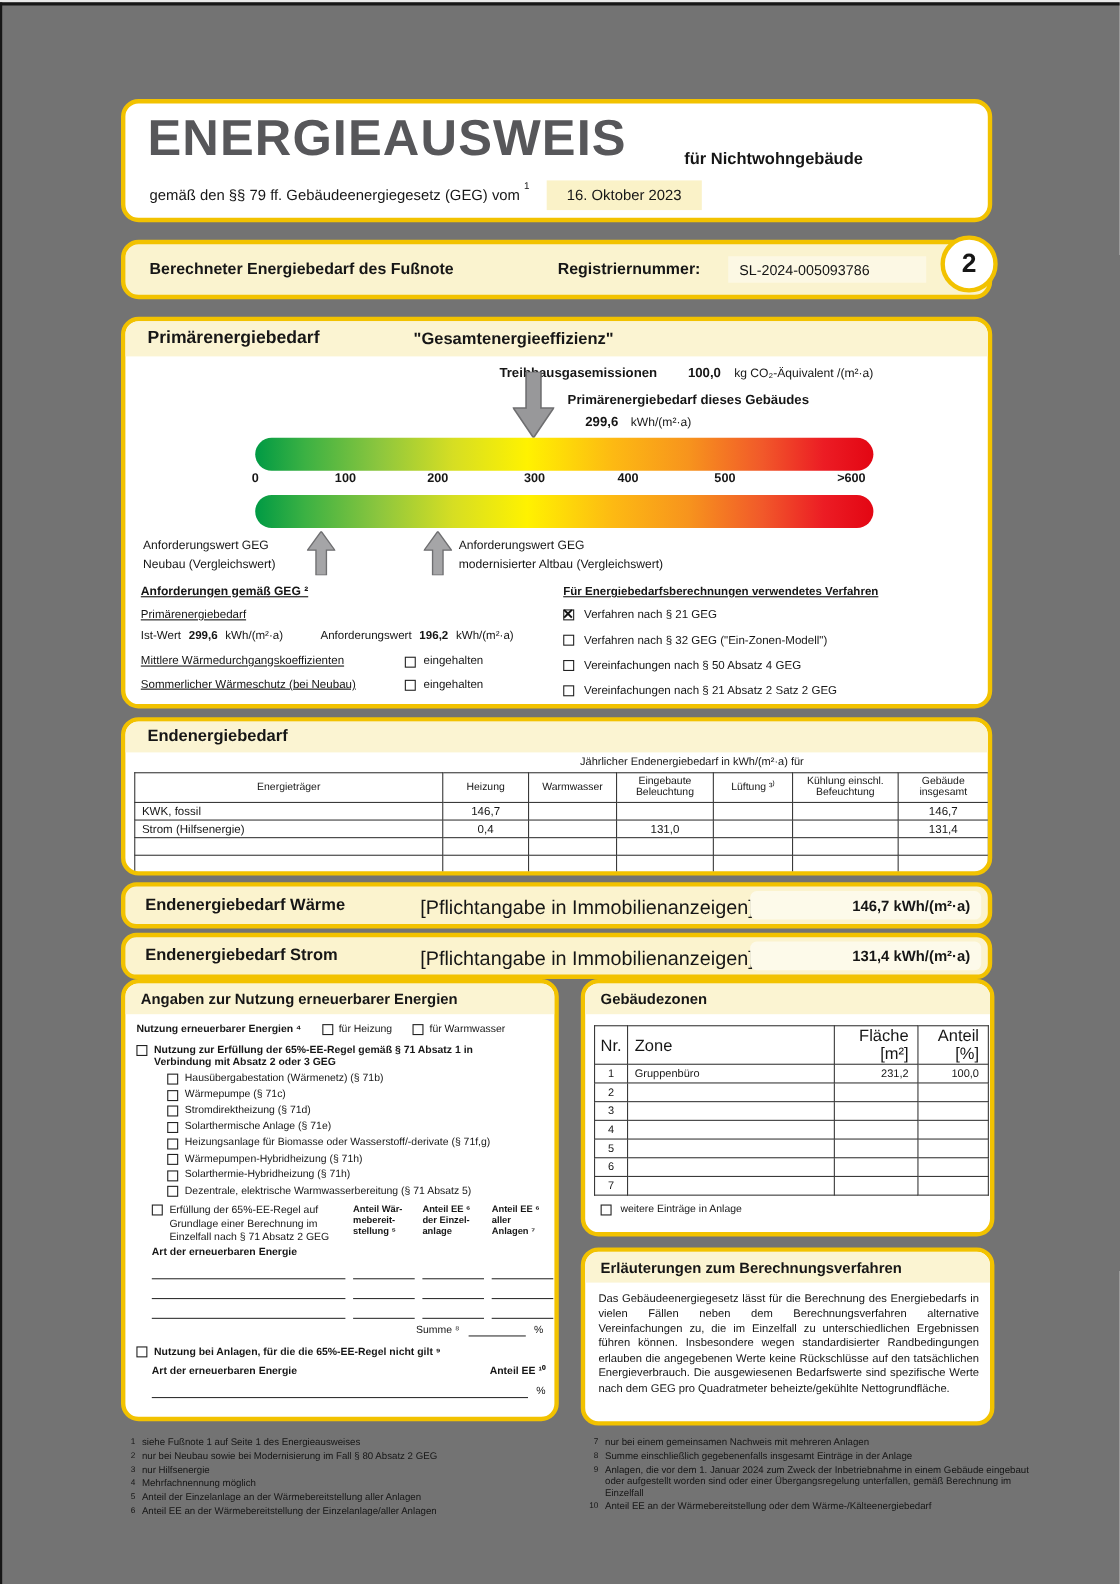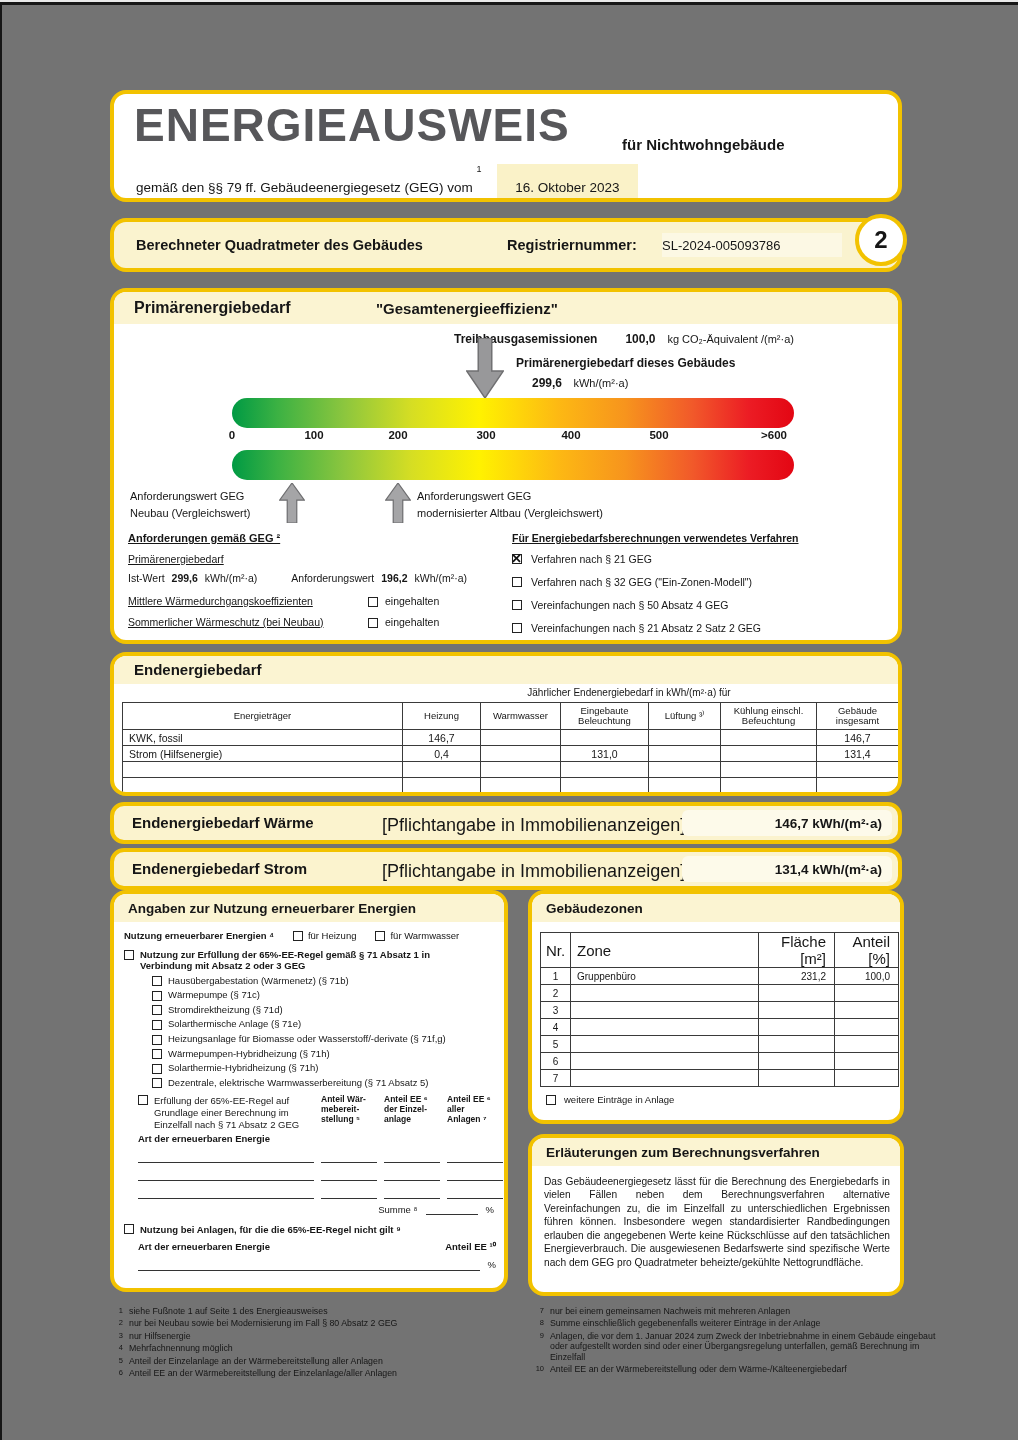--- a/index.html
+++ b/index.html
@@ -12,27 +12,27 @@
   .b{font-weight:bold;}
   .cb{display:inline-block;width:10px;height:10px;border:1.3px solid #222;background:#fff;flex:none;position:relative;box-sizing:border-box;}
   .cb.checked::after{content:"✕";position:absolute;left:-2px;top:-4px;font-size:13px;font-weight:bold;color:#111;}
 
   
   #box-header{left:110px;top:88px;width:792px;height:112px;}
   .ea-title{position:absolute;left:20px;top:4px;font-size:46px;font-weight:bold;color:#57575A;letter-spacing:1px;}
   .ea-sub{position:absolute;left:508px;top:42px;font-size:15px;font-weight:bold;}
   .law-row{position:absolute;left:22px;top:70px;font-size:13.5px;}
   .law-sup{font-size:9px;vertical-align:top;}
-  .law-chip{display:inline-block;background:#FAF2C8;padding:16px 18px;margin-left:12px;}
+  .law-chip{display:inline-block;background:#FAF2C8;padding:6px 18px;margin-left:12px;}
 
   
   #box-reg{left:110px;top:216px;width:792px;height:54px;background:#FAF3CF;}
   .reg-label{position:absolute;left:22px;top:15px;font-weight:bold;font-size:14.5px;}
   .reg-num-label{position:absolute;left:393px;top:15px;font-weight:bold;font-size:14.5px;}
-  .reg-chip{position:absolute;left:548px;top:11px;width:180px;height:24px;background:#FCF8E4;display:flex;align-items:center;font-size:13px;box-sizing:border-box;}
+  .reg-chip{position:absolute;left:548px;top:11px;width:180px;height:24px;background:#FCF8E4;display:flex;align-items:center;padding-left:10px;font-size:13px;box-sizing:border-box;}
   #page-badge{position:absolute;left:855px;top:212px;width:52px;height:52px;border-radius:50%;border:4px solid #F2C200;background:#fff;display:flex;align-items:center;justify-content:center;font-size:24px;font-weight:bold;box-sizing:border-box;z-index:3;}
 
   
   #box-primary{left:110px;top:286px;width:792px;height:356px;}
   .prim-title{position:absolute;left:20px;top:7px;font-size:16px;font-weight:bold;}
   .eff-title{position:absolute;left:262px;top:8px;font-size:15px;font-weight:bold;}
   .ghg-row{position:absolute;left:340px;top:40px;font-size:12px;display:flex;align-items:baseline;}
   .ghg-val{margin-left:28px;}
   .ghg-unit{margin-left:12px;font-weight:normal;font-size:11px;}
   .arrow-down{position:absolute;left:352px;top:46px;}
@@ -134,21 +134,21 @@
     <div class="ea-title">ENERGIEAUSWEIS</div>
     <div class="ea-sub">für Nichtwohngebäude</div>
     <div class="law-row">
       <span>gemäß den §§ 79 ff. Gebäudeenergiegesetz (GEG) vom</span>
       <span class="law-sup">1</span>
       <span class="law-chip">16. Oktober 2023</span>
     </div>
   </div>
 
   <div class="box" id="box-reg">
-    <div class="reg-label">Berechneter Quadratmeter des Gebäudes</div>
+    <div class="reg-label">Berechneter Energiebedarf des Fußnote</div>
     <div class="reg-num-label">Registriernummer:</div>
     <div class="reg-chip">SL-2024-005093786</div>
   </div>
   <div id="page-badge">2</div>
 
   <div class="box" id="box-primary">
     <div class="band"></div>
     <div class="prim-title">Primärenergiebedarf</div>
     <div class="eff-title">"Gesamtenergieeffizienz"</div>
 
@@ -533,21 +533,21 @@
     </div>
     </div>
   <div class="fncol" id="fn-right">
 
   <div class="fn">
       <span class="fn-n">7</span>
       <span class="fn-t">nur bei einem gemeinsamen Nachweis mit mehreren Anlagen</span>
     </div>
       <div class="fn">
       <span class="fn-n">8</span>
-      <span class="fn-t">Summe einschließlich gegebenenfalls weiterer Einträge in der Anlage</span>
+      <span class="fn-t">Summe einschließlich gegebenenfalls insgesamt Einträge in der Anlage</span>
     </div>
       <div class="fn">
       <span class="fn-n">9</span>
       <span class="fn-t">Anlagen, die vor dem 1. Januar 2024 zum Zweck der Inbetriebnahme in einem Gebäude eingebaut oder aufgestellt worden sind oder einer Übergangsregelung unterfallen, gemäß Berechnung im Einzelfall</span>
     </div>
       <div class="fn">
       <span class="fn-n">10</span>
       <span class="fn-t">Anteil EE an der Wärmebereitstellung oder dem Wärme-/Kälteenergiebedarf</span>
     </div>
     </div>

